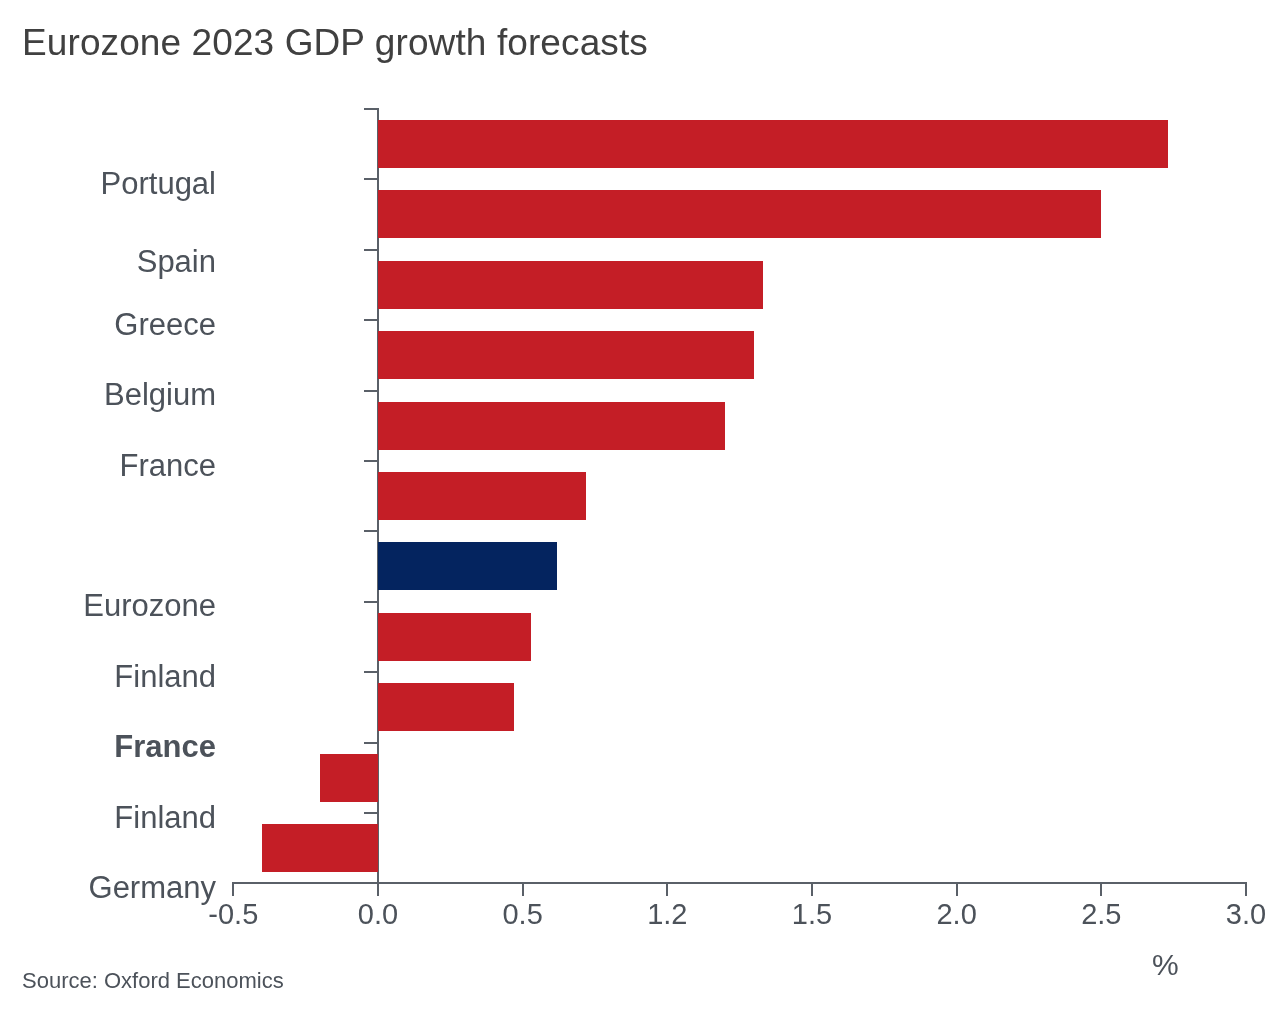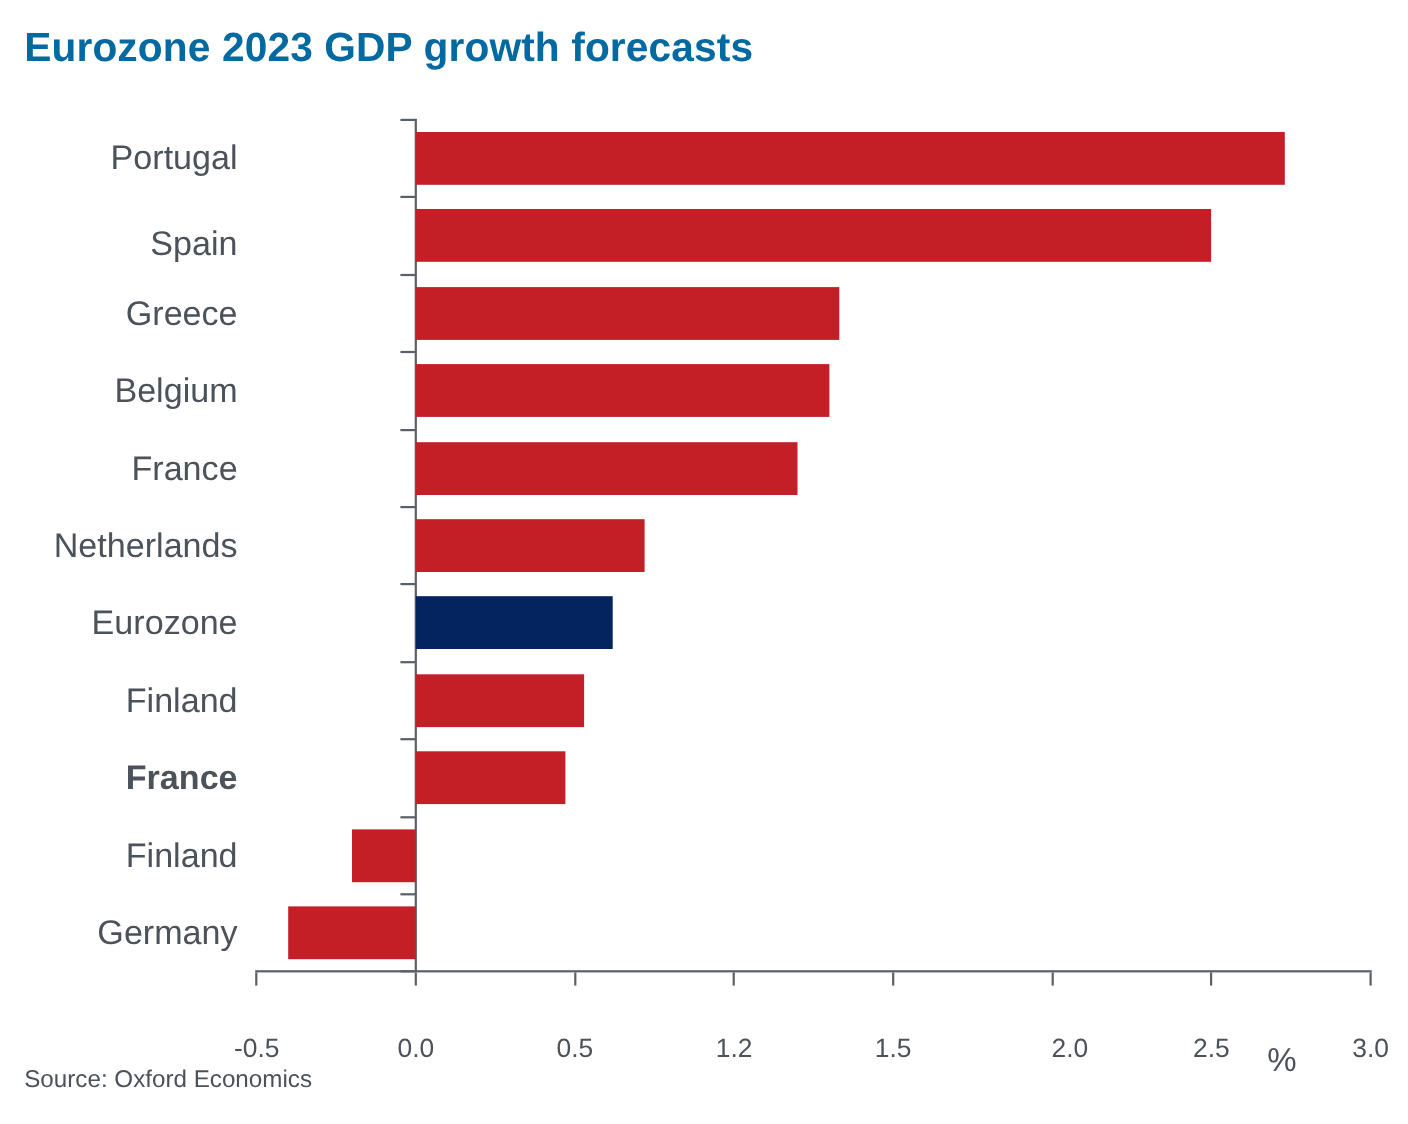--- a/index.html
+++ b/index.html
@@ -20,22 +20,22 @@
     position: absolute;
     inset: 0;
   }
 
   
   .chart-title {
     position: absolute;
     left: 22px;
     top: 22px;
     font-size: 37px;
-    font-weight: 700;
-    color: #0369a1;
+    font-weight: 400;
+    color: #404040;
     letter-spacing: 0.1px;
     white-space: nowrap;
   }
 
   
   
   
   .plot {
     position: absolute;
     left: 0;
@@ -65,22 +65,22 @@
   .xtick {
     position: absolute;
     top: 884px;
     width: 2px;
     height: 12px;
     background: #5a6068;
   }
 
   .xtick-label {
     position: absolute;
-    top: 940px;
-    font-size: 24px;
+    top: 898px;
+    font-size: 29px;
     color: #4c525a;
     transform: translateX(-50%);
     white-space: nowrap;
   }
 
   .ytick {
     position: absolute;
     width: 14px;
     height: 2px;
     background: #5a6068;
@@ -88,20 +88,21 @@
   }
 
   .cat-label {
     position: absolute;
     right: 1064px; 
     font-size: 31px;
     color: #4c525a;
     white-space: nowrap;
     text-align: right;
     transform: translateY(-50%);
+    margin-top: 40px;
   }
 
   .bar {
     position: absolute;
     height: 48px;
   }
 
   .axis-unit {
     position: absolute;
     left: 1152px;
@@ -133,41 +134,40 @@
       <div class="xtick-label" style="left: 233.335px;">-0.5</div>
       <div class="xtick" style="left: 377px;"></div>
       <div class="xtick-label" style="left: 378px;">0.0</div>
       <div class="xtick" style="left: 521.665px;"></div>
       <div class="xtick-label" style="left: 522.665px;">0.5</div>
       <div class="xtick" style="left: 666.33px;"></div>
       <div class="xtick-label" style="left: 667.33px;">1.2</div>
       <div class="xtick" style="left: 810.995px;"></div>
       <div class="xtick-label" style="left: 811.995px;">1.5</div>
       <div class="xtick" style="left: 955.66px;"></div>
-      <div class="xtick-label" style="left: 956.66px; margin-left: 16px;">2.0</div>
+      <div class="xtick-label" style="left: 956.66px;">2.0</div>
       <div class="xtick" style="left: 1100.32px;"></div>
       <div class="xtick-label" style="left: 1101.32px;">2.5</div>
       <div class="xtick" style="left: 1244.99px;"></div>
       <div class="xtick-label" style="left: 1245.99px;">3.0</div>
       <div class="bar" title="Portugal: 2.73%" style="left: 378px; top: 120px; width: 789.871px; background: rgb(196, 30, 38);"></div>
       <div class="cat-label" style="top: 144px;">Portugal</div>
       <div class="bar" title="Spain: 2.5%" style="left: 378px; top: 190.4px; width: 723.325px; background: rgb(196, 30, 38);"></div>
       <div class="cat-label" style="top: 222px;">Spain</div>
       <div class="ytick" style="top: 178.4px;"></div>
       <div class="bar" title="Greece: 1.33%" style="left: 378px; top: 260.8px; width: 384.809px; background: rgb(196, 30, 38);"></div>
       <div class="cat-label" style="top: 284.8px;">Greece</div>
       <div class="ytick" style="top: 248.8px;"></div>
       <div class="bar" title="Belgium: 1.3%" style="left: 378px; top: 331.2px; width: 376.129px; background: rgb(196, 30, 38);"></div>
       <div class="cat-label" style="top: 355.2px;">Belgium</div>
       <div class="ytick" style="top: 319.2px;"></div>
       <div class="bar" title="Italy: 1.2%" style="left: 378px; top: 401.6px; width: 347.196px; background: rgb(196, 30, 38);"></div>
       <div class="cat-label" style="top: 425.6px;">France</div>
       <div class="ytick" style="top: 389.6px;"></div>
       <div class="bar" title="Netherlands: 0.72%" style="left: 378px; top: 472px; width: 208.318px; background: rgb(196, 30, 38);"></div>
-      <div class="cat-label" style="top: 496px;">Netherlands</div>
       <div class="ytick" style="top: 460px;"></div>
       <div class="bar" title="Eurozone: 0.62%" style="left: 378px; top: 542.4px; width: 179.385px; background: rgb(4, 36, 95);"></div>
       <div class="cat-label" style="top: 566.4px;">Eurozone</div>
       <div class="ytick" style="top: 530.4px;"></div>
       <div class="bar" title="Austria: 0.53%" style="left: 378px; top: 612.8px; width: 153.345px; background: rgb(196, 30, 38);"></div>
       <div class="cat-label" style="top: 636.8px;">Finland</div>
       <div class="ytick" style="top: 600.8px;"></div>
       <div class="bar" title="France: 0.47%" style="left: 378px; top: 683.2px; width: 135.985px; background: rgb(196, 30, 38);"></div>
       <div class="cat-label" style="top: 707.2px; font-weight: bold;">France</div>
       <div class="ytick" style="top: 671.2px;"></div>

